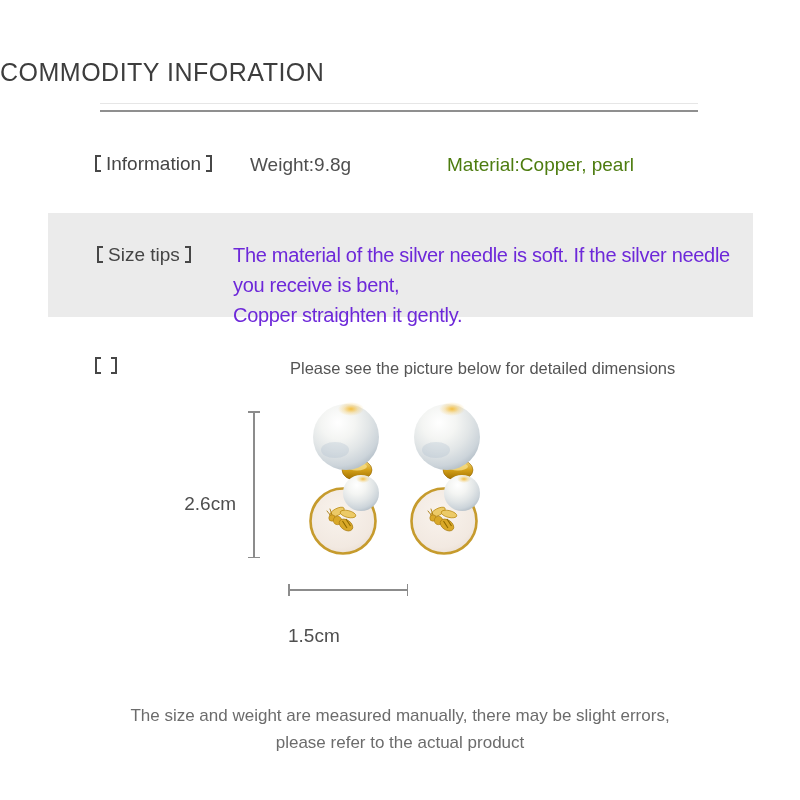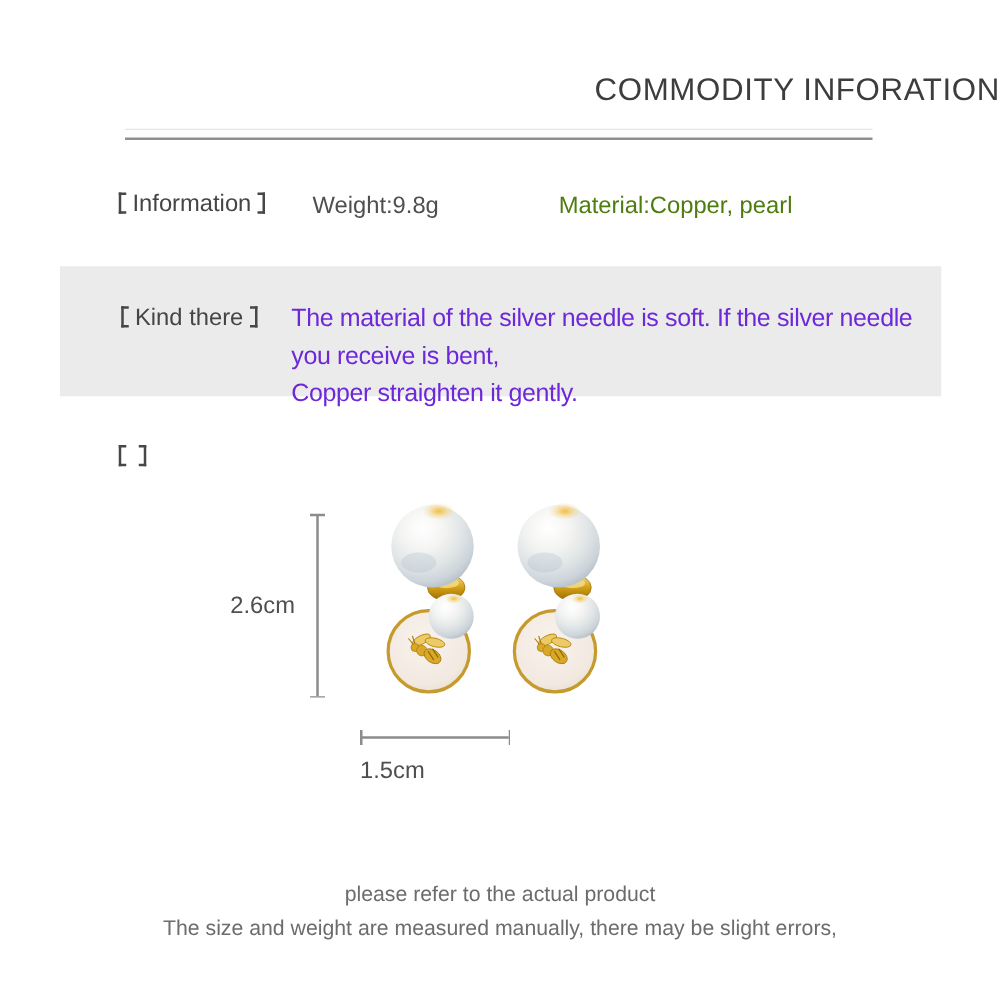--- a/index.html
+++ b/index.html
@@ -5,21 +5,21 @@
   html,body { margin:0; padding:0; background:#ffffff; }
   .page {
     position:relative; width:800px; height:800px; margin:0 auto;
     background:#ffffff; overflow:hidden;
     font-family:"Liberation Sans","DejaVu Sans",sans-serif;
     color:#4a4a4a;
   }
   .abs { position:absolute; }
 
   .title {
-    top:58px; left:0; width:800px; text-align:right;
+    top:58px; left:0; width:800px; text-align:left;
     font-size:25px; letter-spacing:0.5px; color:#3d3d3d; font-weight:400;
   }
   .divider-light { top:103px; left:100px; width:598px; height:1px; background:#e6e6e6; }
   .divider-dark  { top:110px; left:100px; width:598px; height:2px; background:#8f8f8f; }
 
   
   .bk { display:inline-block; width:6px; height:17px; box-sizing:border-box; vertical-align:-2px; }
   .bl { border:2px solid #474747; border-right:none; margin-right:5px; }
   .br { border:2px solid #474747; border-left:none; margin-left:5px; }
   .label { font-size:19px; color:#454545; white-space:nowrap; }
@@ -42,21 +42,21 @@
   .dim-v { top:411px; left:248px; width:12px; height:147px; }
   .dim-v .cap  { position:absolute; left:0; width:12px; height:1.5px; background:#8c8c8c; }
   .dim-v .cap.b { bottom:0; }
   .dim-v .line { position:absolute; left:5.25px; top:1px; width:1.5px; height:145px; background:#8c8c8c; }
 
   .dim-h { top:584px; left:288px; width:120px; height:12px; }
   .dim-h .cap  { position:absolute; top:0; width:1.5px; height:12px; background:#8c8c8c; }
   .dim-h .cap.r { right:0; }
   .dim-h .line { position:absolute; top:5.25px; left:1px; height:1.5px; width:118px; background:#8c8c8c; }
 
-  .dim-label { font-size:19px; color:#4f4f4f; }
+  .dim-label { font-size:19px; color:#4f4f4f;margin-top:19px; }
   .dim-label.v { top:474px; left:160px; width:76px; text-align:right; }
   .dim-label.h { top:606px; left:288px; width:120px; }
 
   .footer { top:702px; left:0; width:800px; text-align:center;
             font-size:17px; line-height:27px; color:#6c6c6c; }
 </style>
 </head>
 <body>
 
 <div class="page">
@@ -65,28 +65,29 @@
   <div class="abs divider-light"></div>
   <div class="abs divider-dark"></div>
 
   <div class="abs info-row">
     <div class="info-label label"><span class="bk bl"></span><span>Information</span><span class="bk br"></span></div>
     <div class="weight-group"><span>Weight:</span><span class="kv-value">9.8g</span></div>
     <div class="material-group"><span>Material:</span><span class="kv-value">Copper, pearl</span></div>
   </div>
 
   <div class="abs tips-band"></div>
-  <div class="abs tips-label label" style="top:244px; left:97px;"><span class="bk bl"></span><span>Kind there</span><span class="bk br"></span></div>
+  <div class="abs tips-label label" style="top:244px; left:97px;"><span class="bk bl"></span><span>Size tips</span><span class="bk br"></span></div>
   <div class="abs" style="top:240px; left:233px; width:510px; font-size:20px; line-height:30px; color:#6d28d9; letter-spacing:-0.3px;">
     <div>The material of the silver needle is soft. If the silver needle you receive is bent,</div>
     <div>Copper straighten it gently.</div>
   </div>
 
   <div class="abs size-row">
     <div class="size-label label"><span class="bk bl"></span><span class="bk br"></span></div>
+    <div class="size-note">Please see the picture below for detailed dimensions</div>
   </div>
 
   <div class="abs earrings-wrap">
     <svg width="205" height="162" viewBox="0 0 205 162">
       <defs>
         <radialGradient id="gP" cx="38%" cy="28%" r="80%">
           <stop offset="0%" stop-color="#ffffff"></stop>
           <stop offset="32%" stop-color="#f4f5f3"></stop>
           <stop offset="58%" stop-color="#e2e6e7"></stop>
           <stop offset="82%" stop-color="#ccd4da"></stop>
@@ -140,17 +141,17 @@
   <div class="abs dim-label v">2.6cm</div>
 
   <div class="abs dim-h">
     <div class="cap l"></div>
     <div class="line"></div>
     <div class="cap r"></div>
   </div>
   <div class="abs dim-label h">1.5cm</div>
 
   <div class="abs footer">
+    <div>The size and weight are measured manually, there may be slight errors,</div>
     <div>please refer to the actual product</div>
-    <div>The size and weight are measured manually, there may be slight errors,</div>
   </div>
 
 </div>
 
 </body></html>

